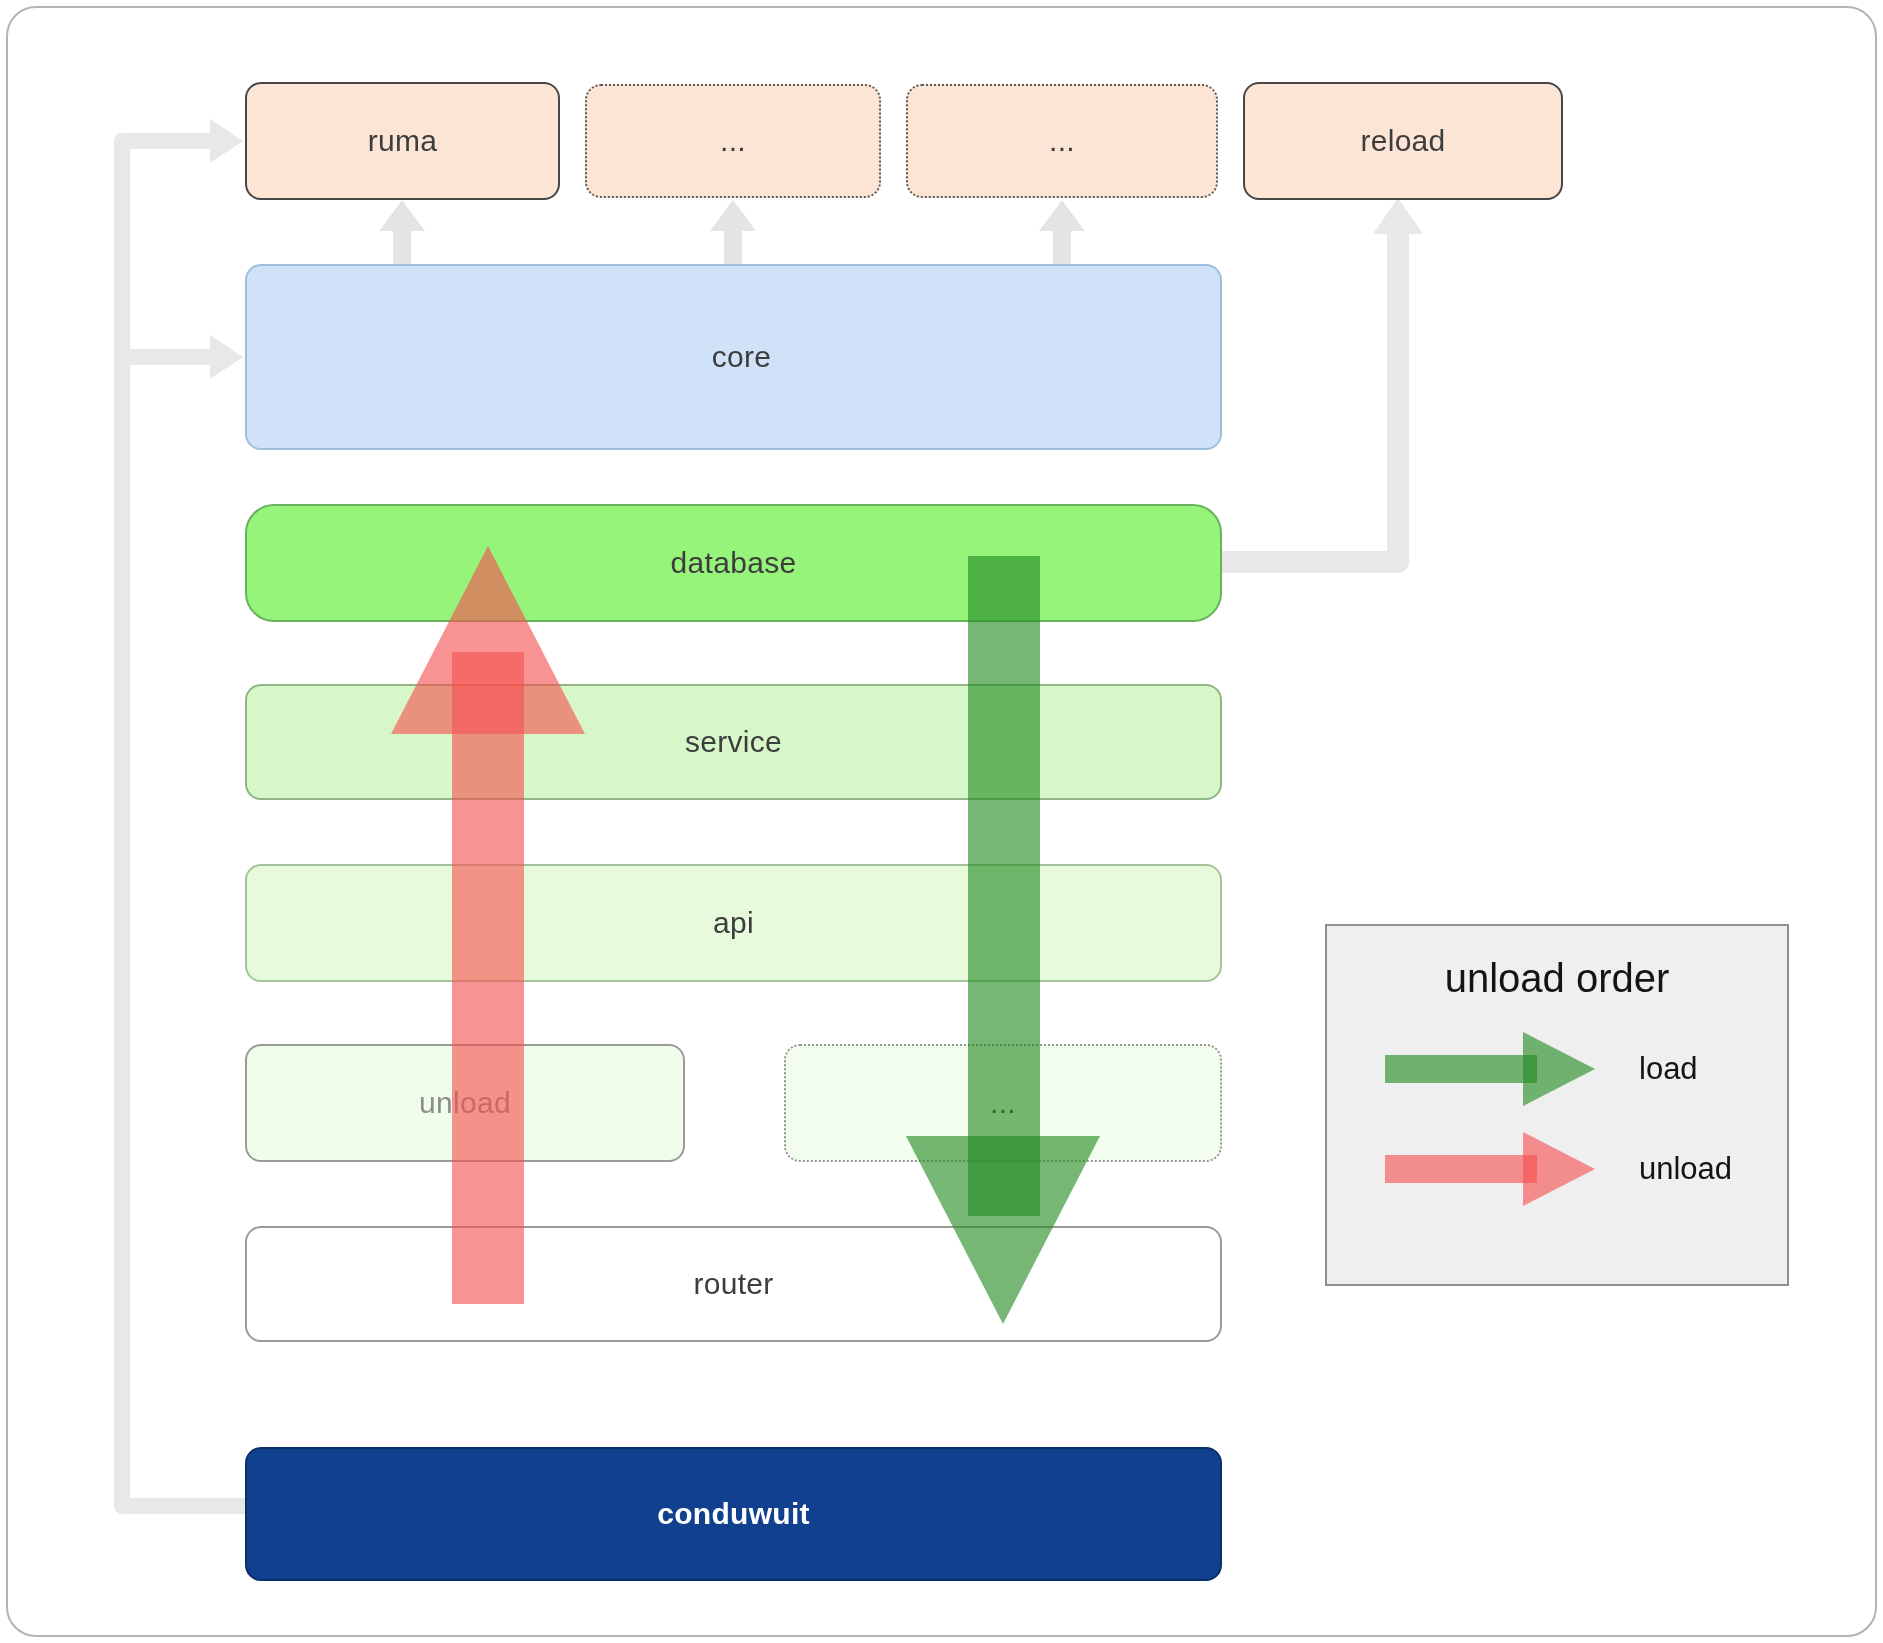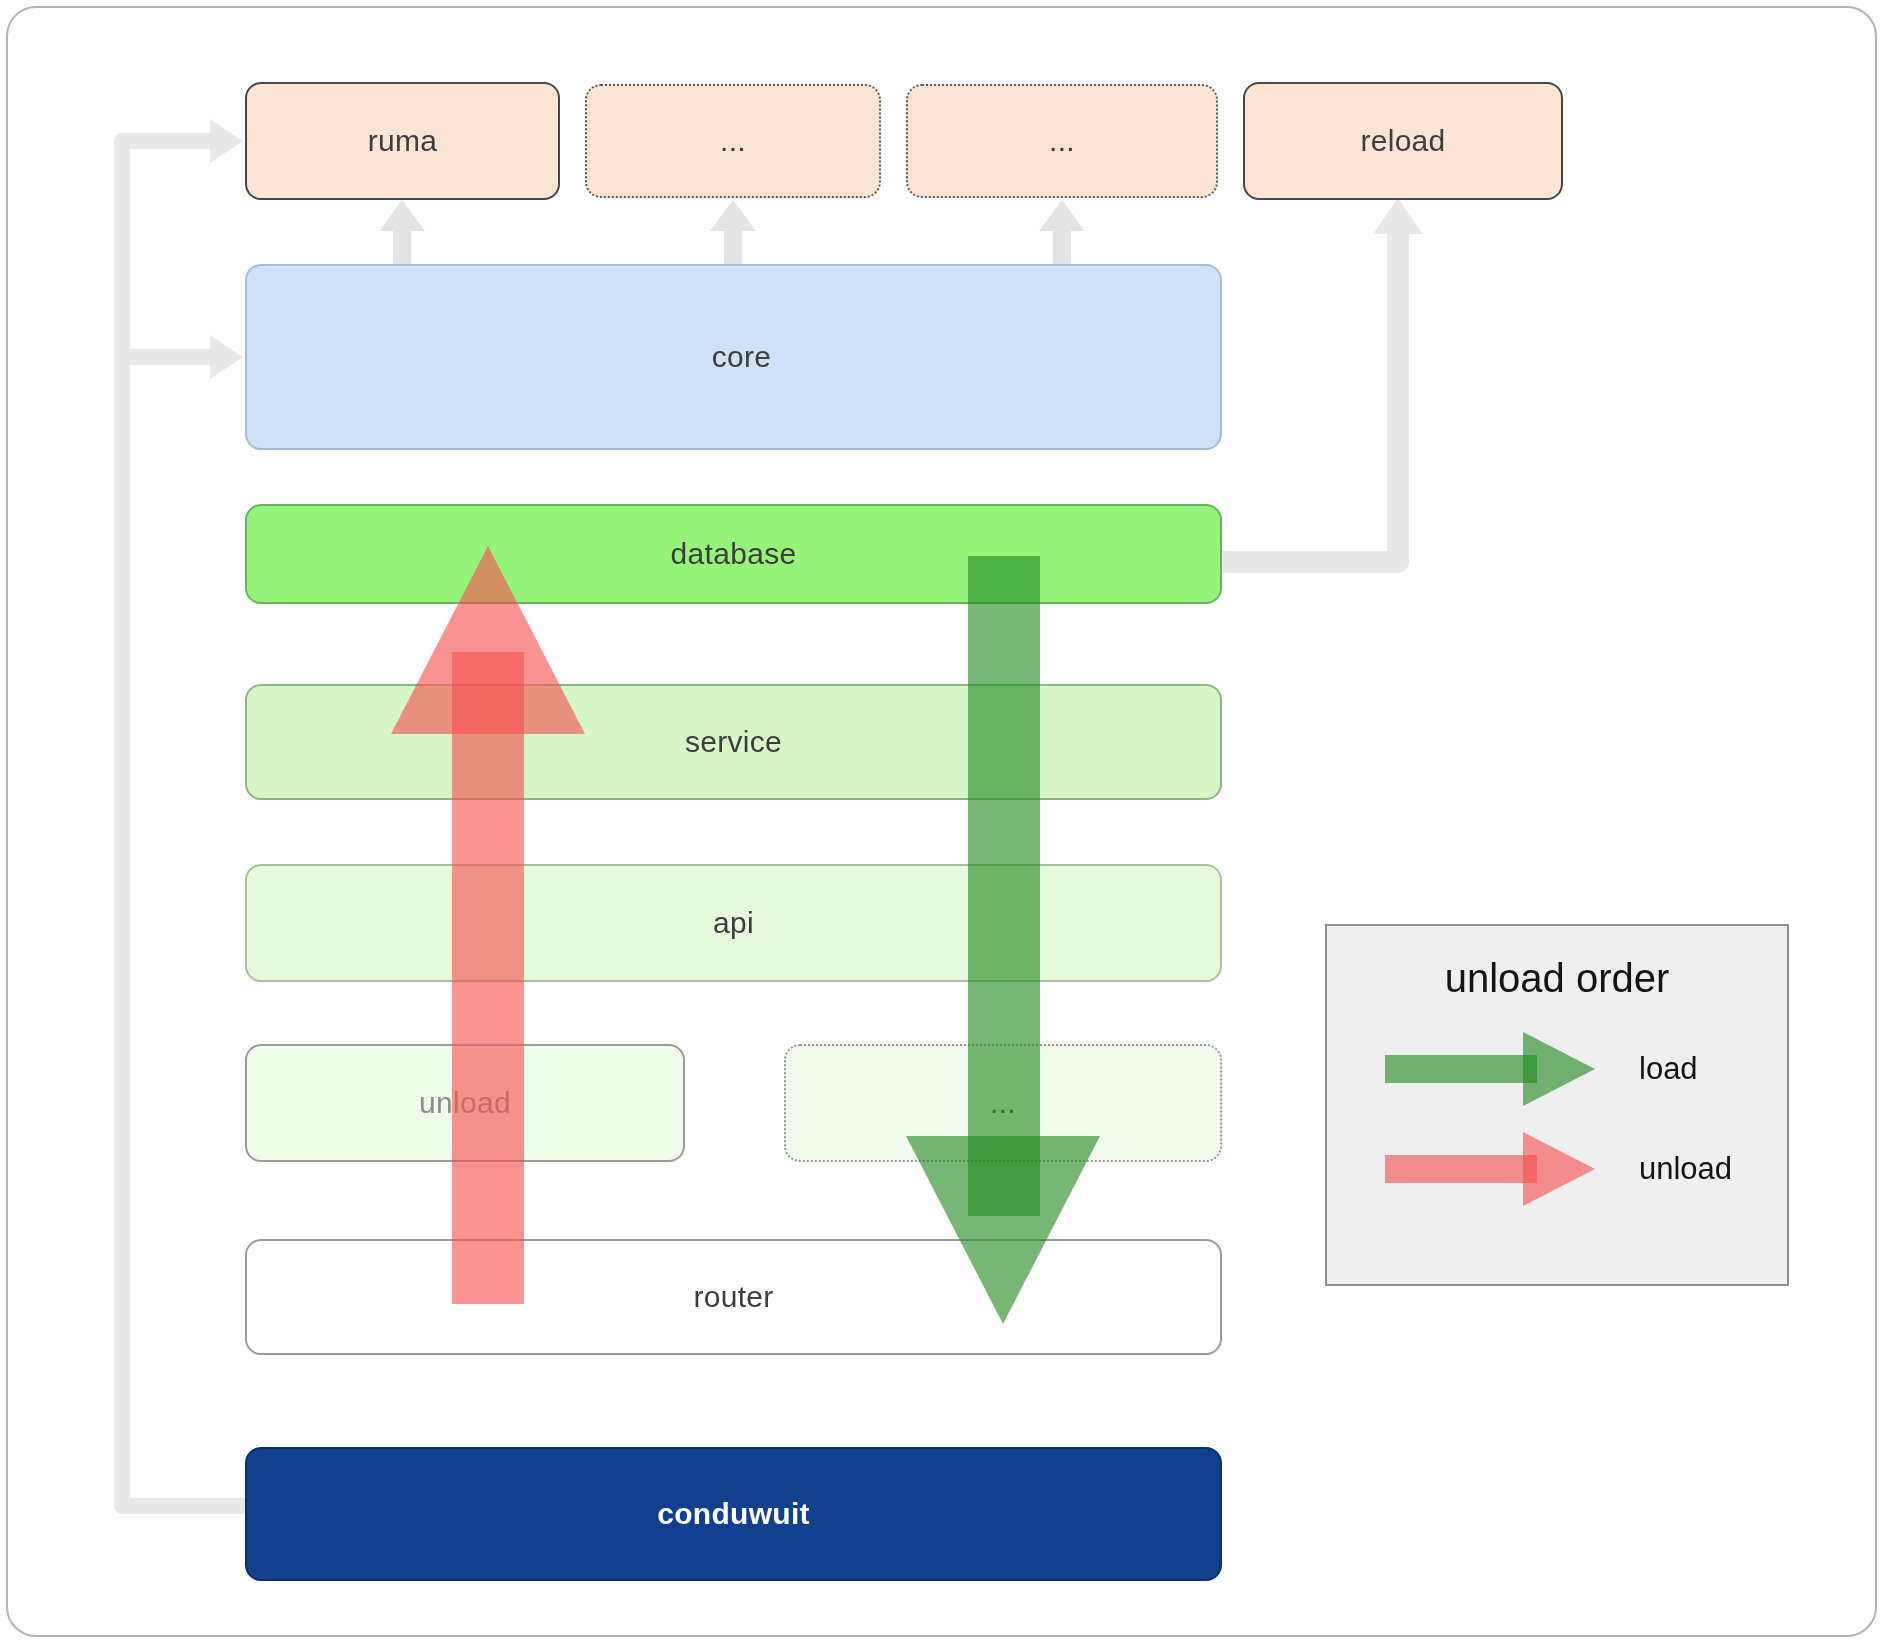--- a/index.html
+++ b/index.html
@@ -94,40 +94,40 @@
       <span>...</span>
     </div>
     <div class="box dep" style="left:1243px;top:82px;width:320px;height:118px;">
       <span>reload</span>
     </div>
 
     <div class="box core" style="left:245px;top:264px;width:977px;height:186px;">
       <span>core</span>
     </div>
 
-    <div class="box database" style="left:245px;top:504px;width:977px;height:100px;">
+    <div class="box database" style="left:245px;top:504px;width:977px;height:118px;border-radius:29px;">
       <span>database</span>
     </div>
 
     <div class="box service" style="left:245px;top:684px;width:977px;height:116px;">
       <span>service</span>
     </div>
 
     <div class="box api" style="left:245px;top:864px;width:977px;height:118px;">
       <span>api</span>
     </div>
 
     <div class="box admin" style="left:245px;top:1044px;width:440px;height:118px;">
       <span>unload</span>
     </div>
     <div class="box ext3" style="left:784px;top:1044px;width:438px;height:118px;">
       <span>...</span>
     </div>
 
-    <div class="box router" style="left:245px;top:1226px;width:977px;height:116px;margin-top:13px;">
+    <div class="box router" style="left:245px;top:1226px;width:977px;height:116px;">
       <span>router</span>
     </div>
 
     <div class="box conduwuit" style="left:245px;top:1447px;width:977px;height:134px;">
       <span>conduwuit</span>
     </div>
   </div>
 
   <svg class="layer flow-layer" width="1883" height="1643" viewBox="0 0 1883 1643">
 

